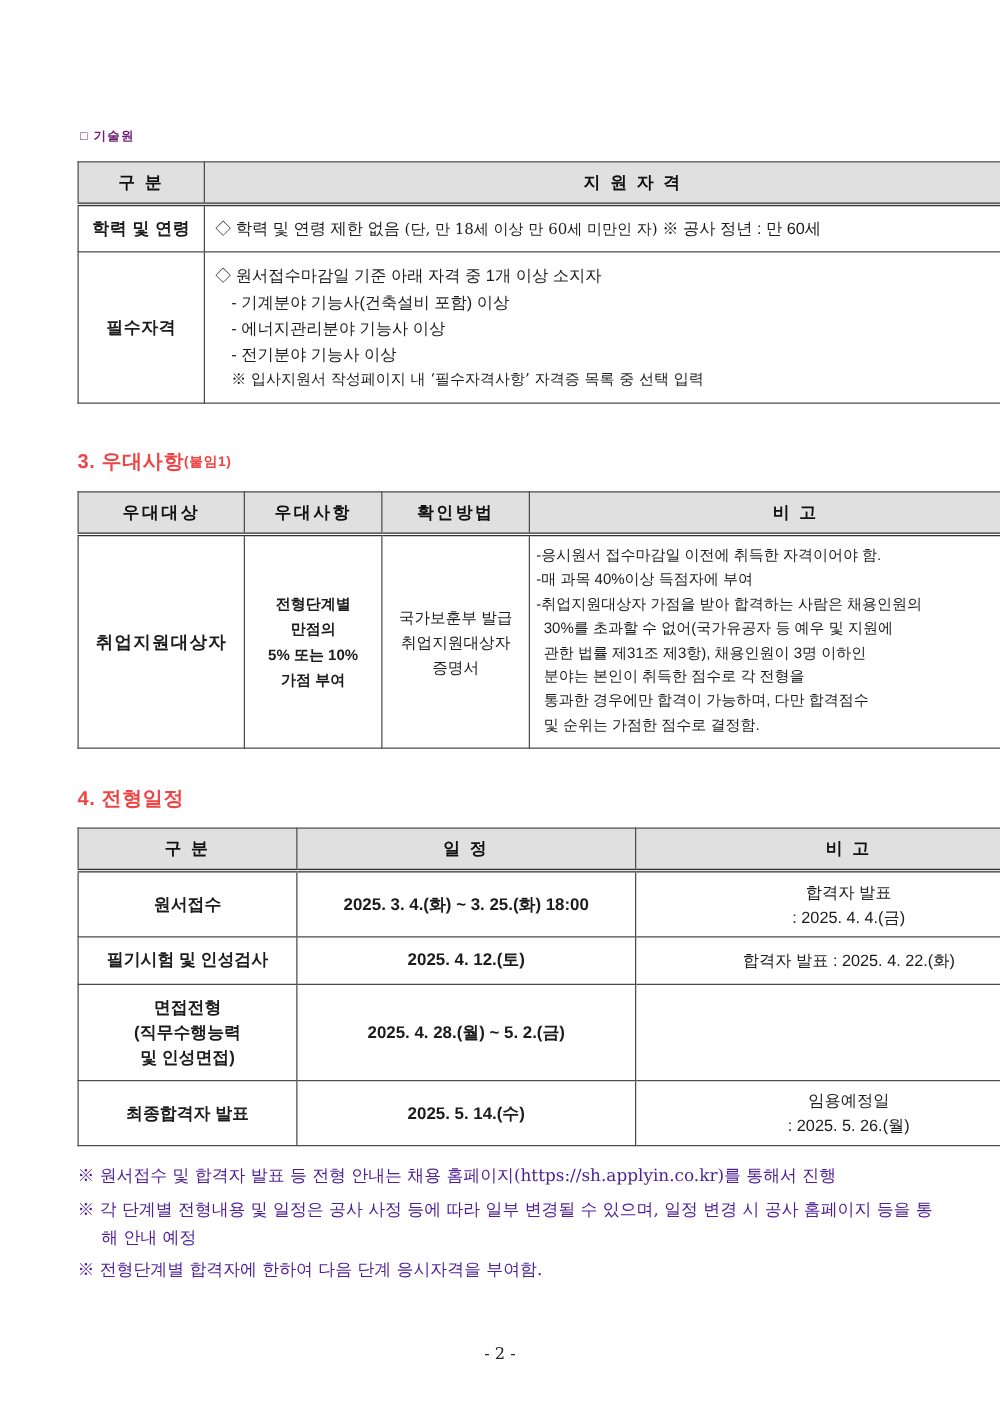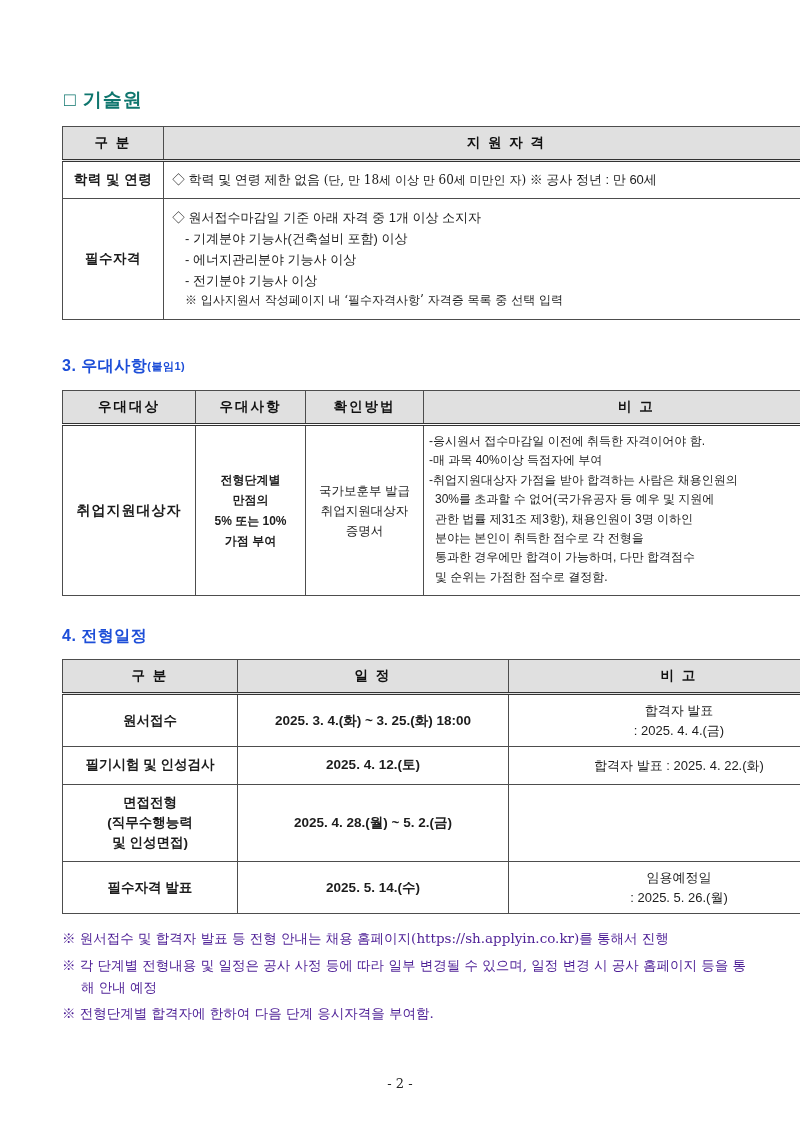--- a/index.html
+++ b/index.html
@@ -7,25 +7,25 @@
   .page {
     position:relative;
     width:800px; height:1131px;
     background:#ffffff;
     font-family:"Liberation Sans", sans-serif;
     color:#1c1c1c;
     padding:86px 60px 0 62px;
     overflow:hidden;
   }
   .doc-title {
-    font-size:19px; font-weight:bold; color:#0f766e;
-    margin:1px 0 13px 2px; letter-spacing:1px;
+    font-size:10px; font-weight:bold; color:#701a75;
+    margin:16px 0 13px 2px; letter-spacing:1px;
   }
   .sec-heading {
-    font-size:16px; font-weight:bold; color:#1d4ed8;
+    font-size:16px; font-weight:bold; color:#ef4444;
     margin:0 0 0 0; letter-spacing:0.5px;
   }
   .sec-heading .suffix { font-size:11px; font-weight:bold; vertical-align:1px; }
   .tbl {
     width:788px; border-collapse:collapse; table-layout:fixed;
     border:1.5px solid #3c3c3c;
   }
   .tbl th, .tbl td { border:1px solid #4d4d4d; }
   .tbl thead th {
     background:#e0e0e0; font-weight:bold; font-size:13.5px; color:#111;
@@ -185,21 +185,21 @@
         <td class="sched-remark pre">합격자 발표 : 2025. 4. 22.(화)</td>
       </tr>
       <tr>
         <td class="sched-stage pre">면접전형
 (직무수행능력
 및 인성면접)</td>
         <td class="sched-date">2025. 4. 28.(월) ~ 5. 2.(금)</td>
         <td class="sched-remark pre"></td>
       </tr>
       <tr>
-        <td class="sched-stage">필수자격 발표</td>
+        <td class="sched-stage">최종합격자 발표</td>
         <td class="sched-date">2025. 5. 14.(수)</td>
         <td class="sched-remark pre">임용예정일
 : 2025. 5. 26.(월)</td>
       </tr>
     </tbody>
   </table>
 
   <div class="notes">
     <p>※ 원서접수 및 합격자 발표 등 전형 안내는 채용 홈페이지(https://sh.applyin.co.kr)를 통해서 진행</p>
     <p>※ 각 단계별 전형내용 및 일정은 공사 사정 등에 따라 일부 변경될 수 있으며, 일정 변경 시 공사 홈페이지 등을 통해 안내 예정</p>

